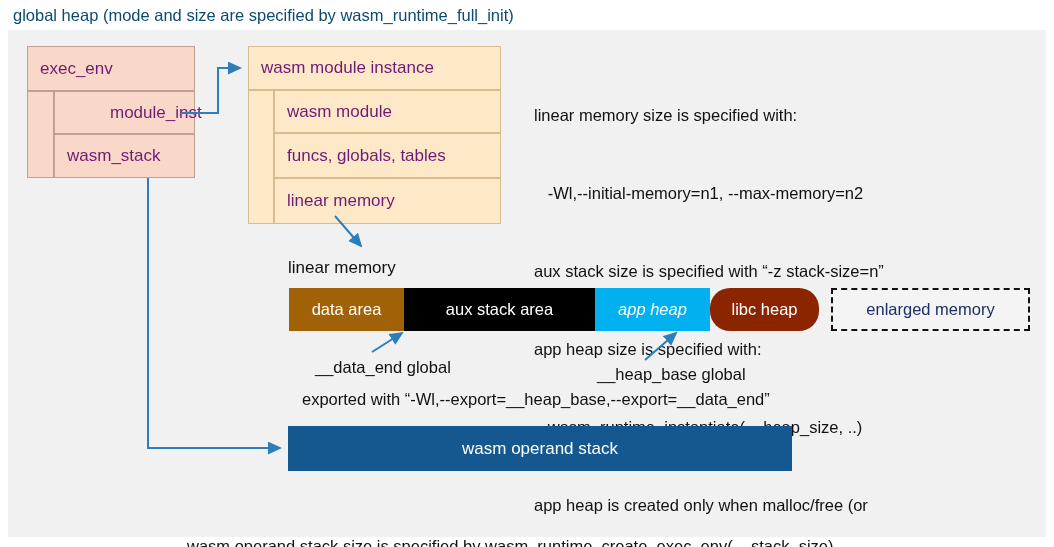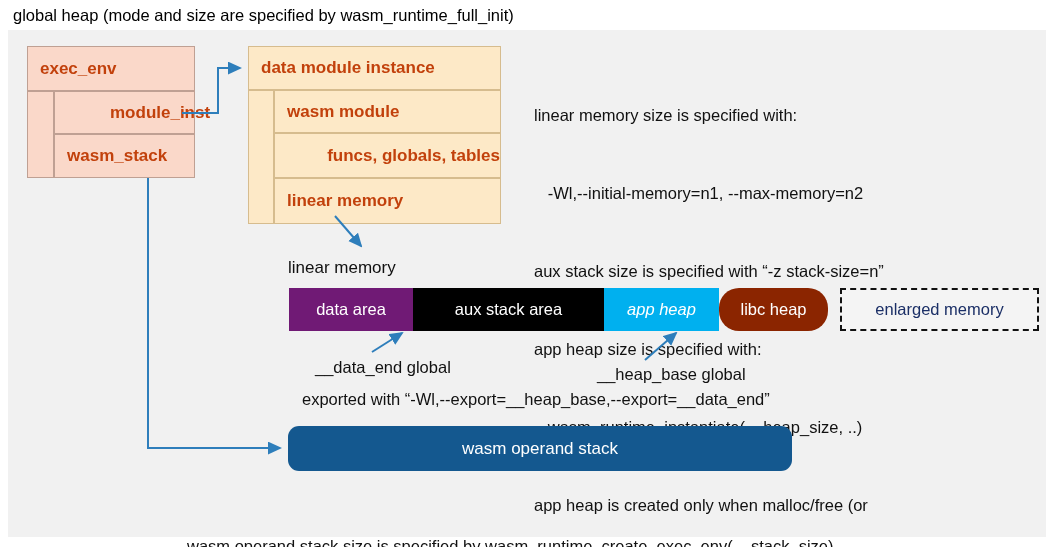--- a/index.html
+++ b/index.html
@@ -21,21 +21,21 @@
     width: 1054px;
     height: 547px;
   }
   
   #diagram-title {
     position: absolute;
     left: 13px;
     top: 4px;
     font-size: 16.5px;
     line-height: 22px;
-    color: #000000;
+    color: #0c4a6e;
     white-space: nowrap;
   }
   
   #canvas-panel {
     position: absolute;
     left: 8px;
     top: 30px;
     width: 1038px;
     height: 507px;
     background: #f1f1f1;
@@ -45,44 +45,43 @@
     position: absolute;
     box-sizing: border-box;
     border: 1px solid #b3b3b3;
   }
   .struct-row {
     position: absolute;
     box-sizing: border-box;
     display: flex;
     align-items: center;
     font-size: 17px;
-    color: #c2410c;
-    white-space: nowrap;
-    font-weight: bold;
+    color: #701a75;
+    white-space: nowrap;
   }
   .exec-fill   { background: #fad8c9; }
   .exec-border { border: 1px solid #bfa093; }
   .inst-fill   { background: #fde9c7; }
   .inst-border { border: 1px solid #d6bc8e; }
 
   .row-label { padding-left: 12px; }
 
   
   #exec-env-box { left: 27px; top: 46px; width: 168px; height: 132px; }
   #exec-env-header { left: 27px;  top: 46px;  width: 168px; height: 45px; }
   #exec-env-indent { left: 27px;  top: 91px;  width: 27px;  height: 87px; }
   #row-module-inst { left: 54px;  top: 91px;  width: 141px; height: 43px; padding-left: 43px; }
   #row-wasm-stack  { left: 54px;  top: 134px; width: 141px; height: 44px; }
 
   
   #module-inst-box     { left: 248px; top: 46px; width: 253px; height: 178px; }
   #module-inst-header  { left: 248px; top: 46px;  width: 253px; height: 44px; }
   #module-inst-indent  { left: 248px; top: 90px;  width: 26px;  height: 134px; }
   #row-wasm-module     { left: 274px; top: 90px;  width: 227px; height: 43px; }
-  #row-funcs-globals   { left: 274px; top: 133px; width: 227px; height: 45px; justify-content: flex-end; }
+  #row-funcs-globals   { left: 274px; top: 133px; width: 227px; height: 45px; }
   #row-linear-memory   { left: 274px; top: 178px; width: 227px; height: 46px; }
 
   
   #notes-block {
     position: absolute;
     left: 534px;
     top: 50px;
     width: 500px;
     font-size: 16.5px;
     line-height: 26px;
@@ -189,21 +188,21 @@
   <div class="struct-row exec-fill exec-border" id="exec-env-indent"></div>
   <div class="struct-row exec-fill exec-border" id="row-module-inst">
     <span class="row-label">module_inst</span>
   </div>
   <div class="struct-row exec-fill exec-border" id="row-wasm-stack">
     <span class="row-label">wasm_stack</span>
   </div>
 
   <div class="struct-box inst-border" id="module-inst-box"></div>
   <div class="struct-row inst-fill inst-border" id="module-inst-header">
-    <span class="row-label">data module instance</span>
+    <span class="row-label">wasm module instance</span>
   </div>
   <div class="struct-row inst-fill inst-border" id="module-inst-indent"></div>
   <div class="struct-row inst-fill inst-border" id="row-wasm-module">
     <span class="row-label">wasm module</span>
   </div>
   <div class="struct-row inst-fill inst-border" id="row-funcs-globals">
     <span class="row-label">funcs, globals, tables</span>
   </div>
   <div class="struct-row inst-fill inst-border" id="row-linear-memory">
     <span class="row-label">linear memory</span>
@@ -215,42 +214,42 @@
     <div>aux stack size is specified with “-z stack-size=n”</div>
     <div>app heap size is specified with:</div>
     <div>   wasm_runtime_instantiate(.., heap_size, ..)</div>
     <div>app heap is created only when malloc/free (or</div>
     
   </div>
 
   <div id="linear-memory-caption">linear memory</div>
 
   <div id="memory-bar">
-    <div class="mem-seg" style="width: 124px; background: #701a75; text-align: center;">
+    <div class="mem-seg" style="width: 115px; background: #a16207; text-align: center;">
       <span>data area</span>
     </div>
     <div class="mem-seg" style="width: 191px; background: #000000;">
       <span>aux stack area</span>
     </div>
     <div class="mem-seg" style="width: 115px; background: rgb(0, 176, 239); font-style: italic;">
       <span>app heap</span>
     </div>
     <div class="mem-seg" style="width: 109px; background: rgb(139, 37, 0); border-radius: 20px;">
       <span>libc heap</span>
     </div>
     <div class="mem-seg dashed" style="width: 199px; background: rgb(244, 244, 244); margin-left: 12px;">
       <span>enlarged memory</span>
     </div>
   </div>
 
   <div class="annot" id="annot-data-end">__data_end global</div>
   <div class="annot" id="annot-heap-base">__heap_base global</div>
   <div class="annot" id="annot-exported">exported with “-Wl,--export=__heap_base,--export=__data_end”</div>
 
-  <div id="operand-stack-bar" style="background: rgb(20, 88, 143); border-radius: 11px;">
+  <div id="operand-stack-bar" style="background: rgb(20, 88, 143);">
     <span>wasm operand stack</span>
   </div>
 
   <div id="bottom-notes">
     <div>wasm operand stack size is specified by wasm_runtime_create_exec_env(.., stack_size)</div>
     
   </div>
 
   <svg id="connectors" viewBox="0 0 1054 547">
     <defs>

